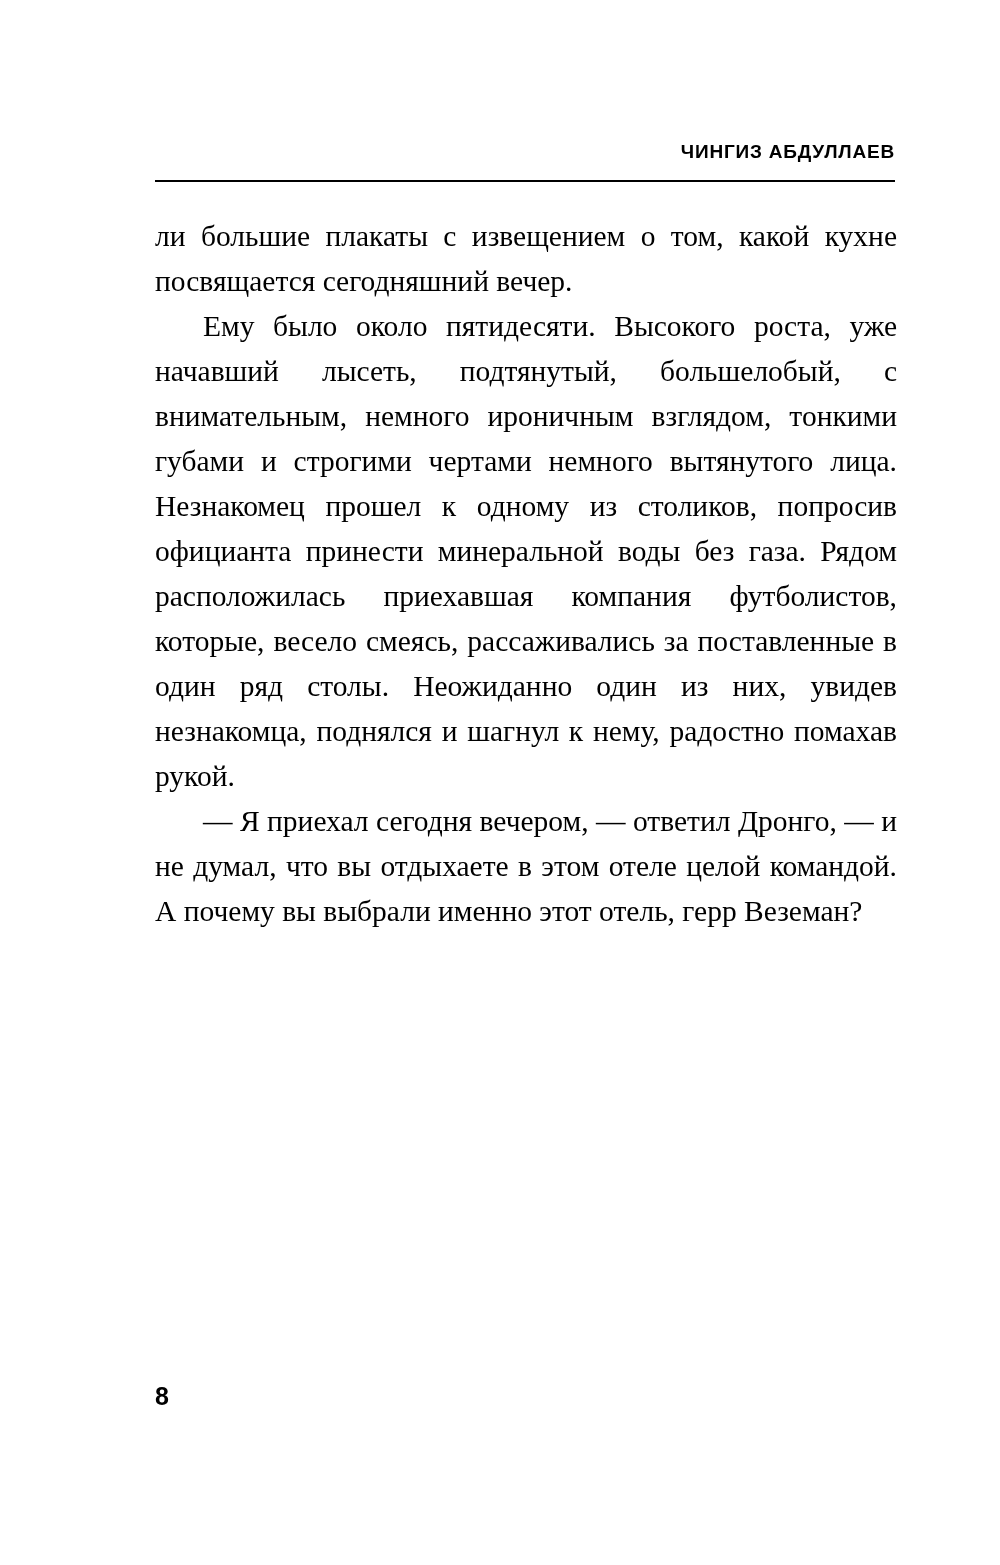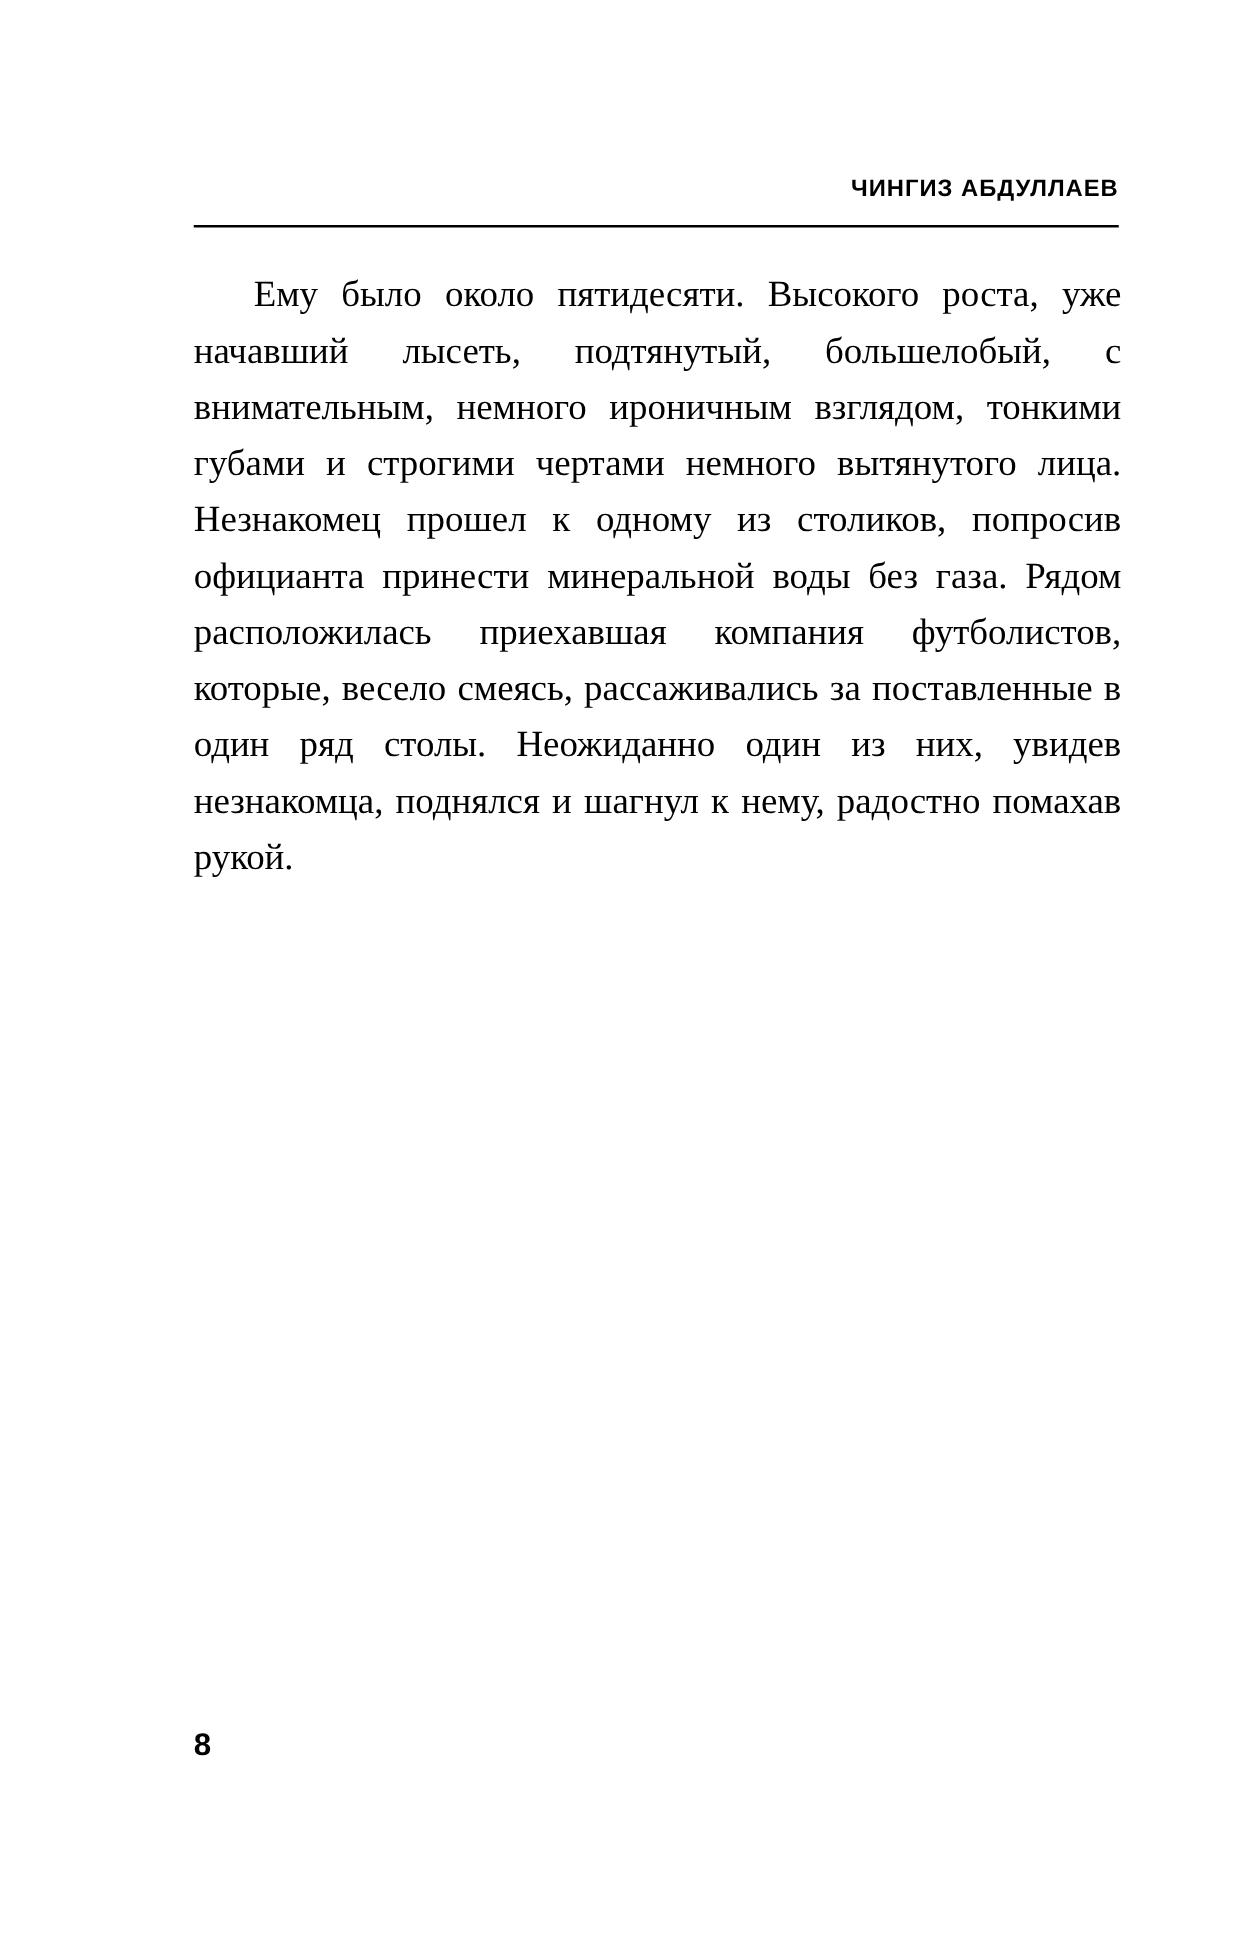--- a/index.html
+++ b/index.html
@@ -77,18 +77,20 @@
 <body>
 
 <div class="page">
 
   <div class="header">
     <div class="header-title">ЧИНГИЗ АБДУЛЛАЕВ</div>
   </div>
   <div class="header-rule"></div>
 
   <div class="body-text">
+    <p class="para">ли большие плакаты с извещением о том, какой кухне посвящается сегодняшний вечер.</p>
     <p class="para indent">Ему было около пятидесяти. Высокого роста, уже начавший лысеть, подтянутый, большелобый, с внимательным, немного ироничным взглядом, тонкими губами и строгими чертами немного вытянутого лица. Незнакомец прошел к одному из столиков, попросив официанта принести минеральной воды без газа. Рядом расположилась приехавшая компания футболистов, которые, весело смеясь, рассаживались за поставленные в один ряд столы. Неожиданно один из них, увидев незнакомца, поднялся и шагнул к нему, радостно помахав рукой.</p>
+    <p class="para indent">— Я приехал сегодня вечером, — ответил Дронго, — и не думал, что вы отдыхаете в этом отеле целой командой. А почему вы выбрали именно этот отель, герр Веземан?</p>
   </div>
 
   <div class="page-number">8</div>
 
 </div>
 
 </body></html>

